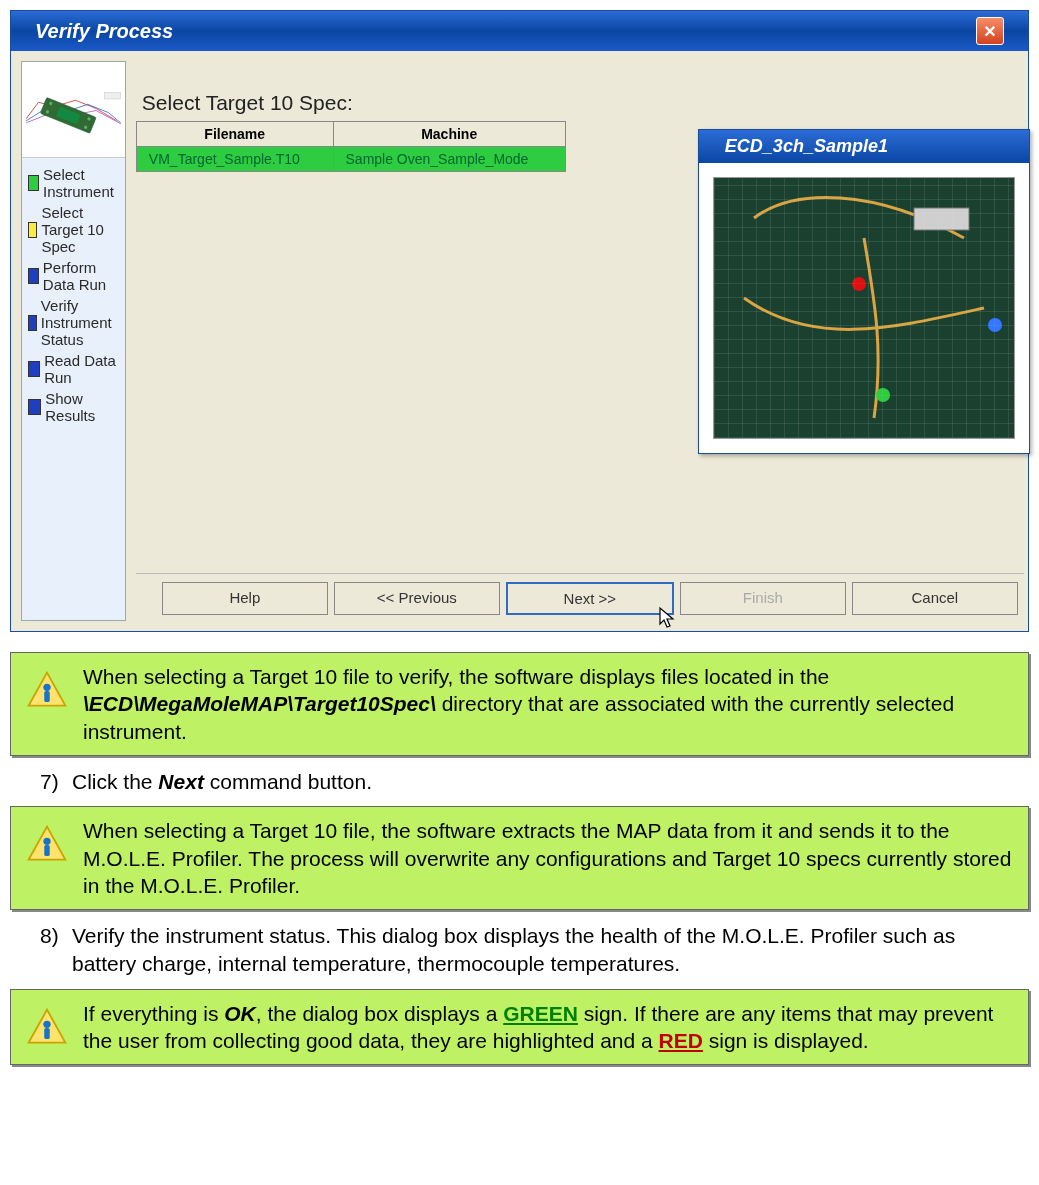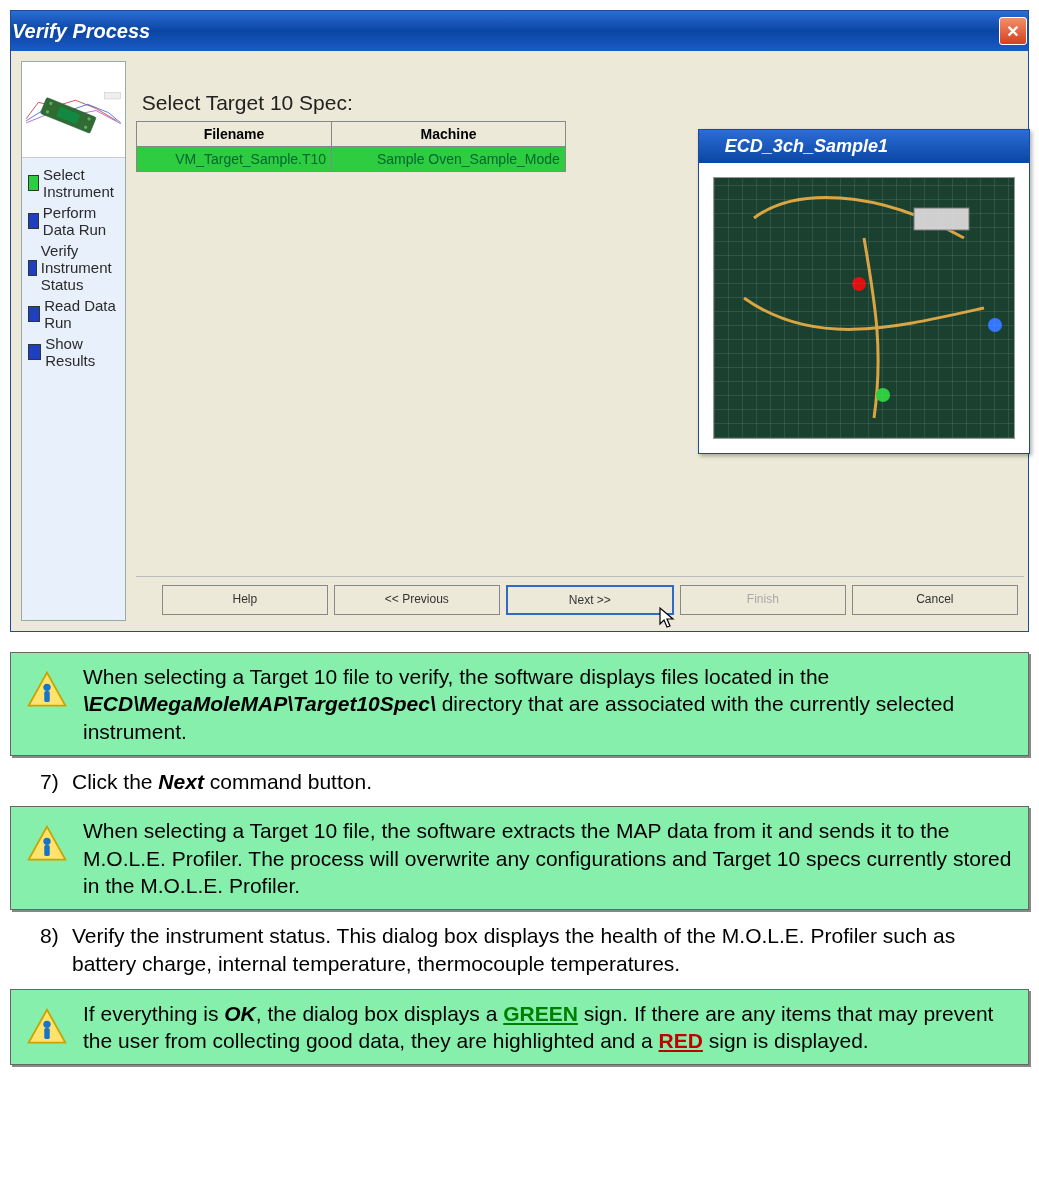--- a/index.html
+++ b/index.html
@@ -12,21 +12,21 @@
   .window {
     border: 1px solid #1b4c97;
     background: #ece9d8;
     margin-bottom: 20px;
   }
   .titlebar {
     background: linear-gradient(to bottom, #2b6cd6 0%, #0a46a3 50%, #1b5ac8 100%);
     color: #fff;
     font-weight: bold;
     font-style: italic;
-    padding: 6px 1px;
+    padding: 6px 24px;
     display: flex;
     justify-content: space-between;
     align-items: center;
     font-size: 20px;
     height: 28px;
   }
   .close-btn {
     width: 26px;
     height: 26px;
     background: linear-gradient(to bottom, #f58e6b, #d4411e);
@@ -104,23 +104,22 @@
   }
   .spec-table th {
     background: #ece9d8;
     border: 1px solid #888;
     padding: 4px 6px;
     font-weight: bold;
   }
   .spec-table td {
     background: #2ecc40;
     border: 1px solid #888;
-    padding: 4px 5px;
+    padding: 4px 12px;
     color: #063;
-    text-align: right;
   }
   .preview-window {
     position: absolute;
     right: -6px;
     top: 68px;
     width: 330px;
     background: #fff;
     border: 1px solid #1b4c97;
     box-shadow: 2px 2px 4px rgba(0,0,0,0.3);
   }
@@ -162,21 +161,21 @@
   .button-bar {
     display: flex;
     gap: 6px;
     justify-content: flex-end;
     padding: 8px 6px 6px 6px;
     border-top: 1px solid #bbb;
     margin-top: auto;
   }
   .btn {
     padding: 6px 30px;
-    font-size: 12px;
+    font-size: 15px;
     color: #333;
     background: #ece9d8;
     border: 1px solid #888;
     min-width: 104px;
     text-align: center;
     cursor: pointer;
   }
   .btn.help { margin-right: auto; margin-left: 20px; }
   .btn.disabled { color: #aaa; }
   .btn.active { border: 2px solid #316ac5; position: relative; }
@@ -185,21 +184,21 @@
     bottom: -22px;
     right: -6px;
     font-size: 20px;
     color: #000;
   }
 
   
   .note {
     border: 1px solid #666;
     box-shadow: 2px 2px 0 #888;
-    background: #86efac;
+    background: #bef264;
     display: flex;
     align-items: flex-start;
     gap: 14px;
     padding: 10px 14px;
     margin: 10px 0 12px 0;
     font-size: 21px;
     line-height: 1.3;
   }
   .note .icon {
     width: 44px; height: 44px; flex: 0 0 44px;
@@ -242,20 +241,24 @@
             <circle cx="115" cy="32" r="4" fill="#6a6"></circle>
             <rect x="40" y="10" width="50" height="22" fill="#184" stroke="#0a3"></rect>
           </g>
           <rect x="200" y="6" width="40" height="16" fill="#eee" stroke="#bbb"></rect>
         </svg>
       </div>
       <ul class="step-list">
         <li>
             <span class="box green"></span>
             <span>Select Instrument</span>
+          </li>
+        <li>
+            <span class="box yellow"></span>
+            <span>Select Target 10 Spec</span>
           </li>
         <li>
             <span class="box blue"></span>
             <span>Perform Data Run</span>
           </li>
         <li>
             <span class="box blue"></span>
             <span>Verify Instrument Status</span>
           </li>
         <li>

